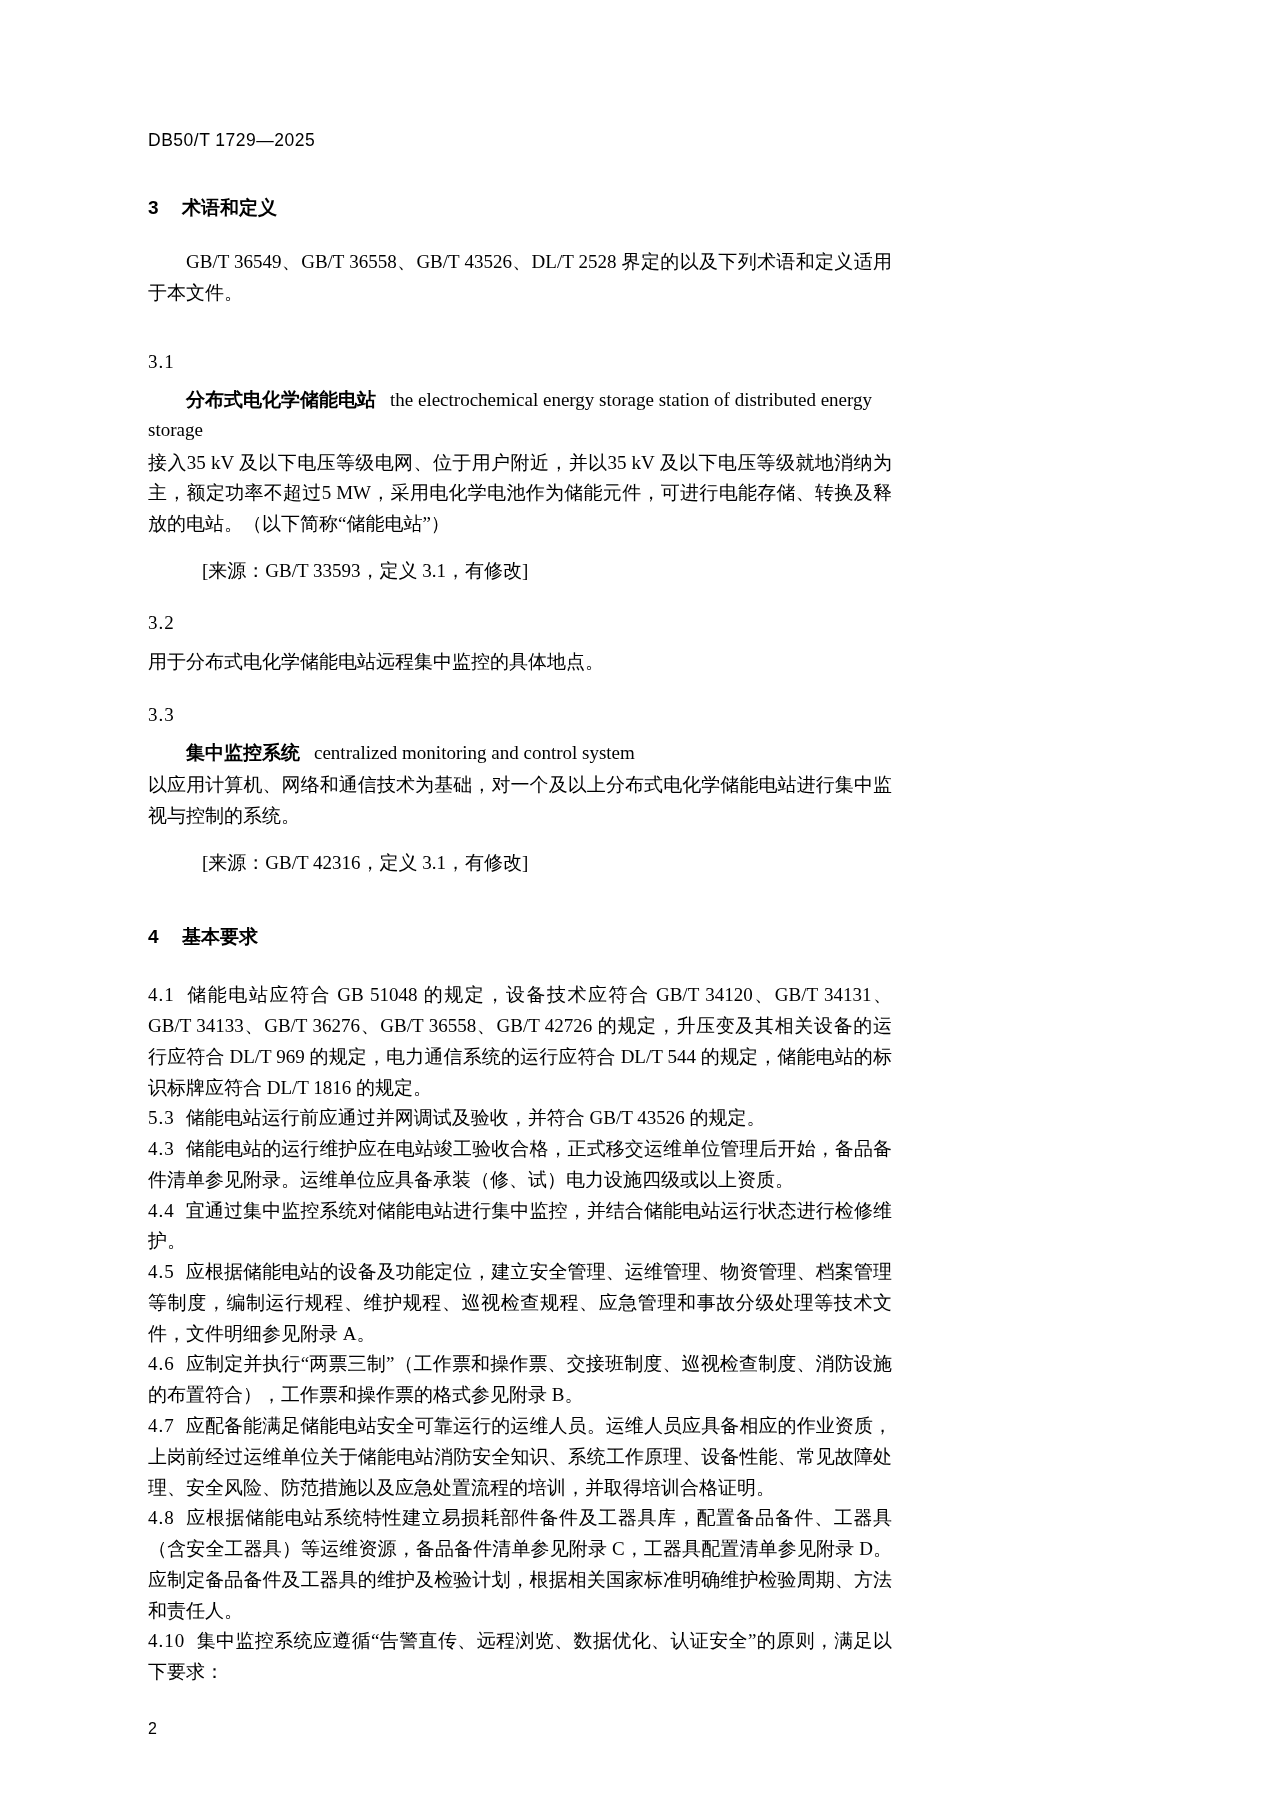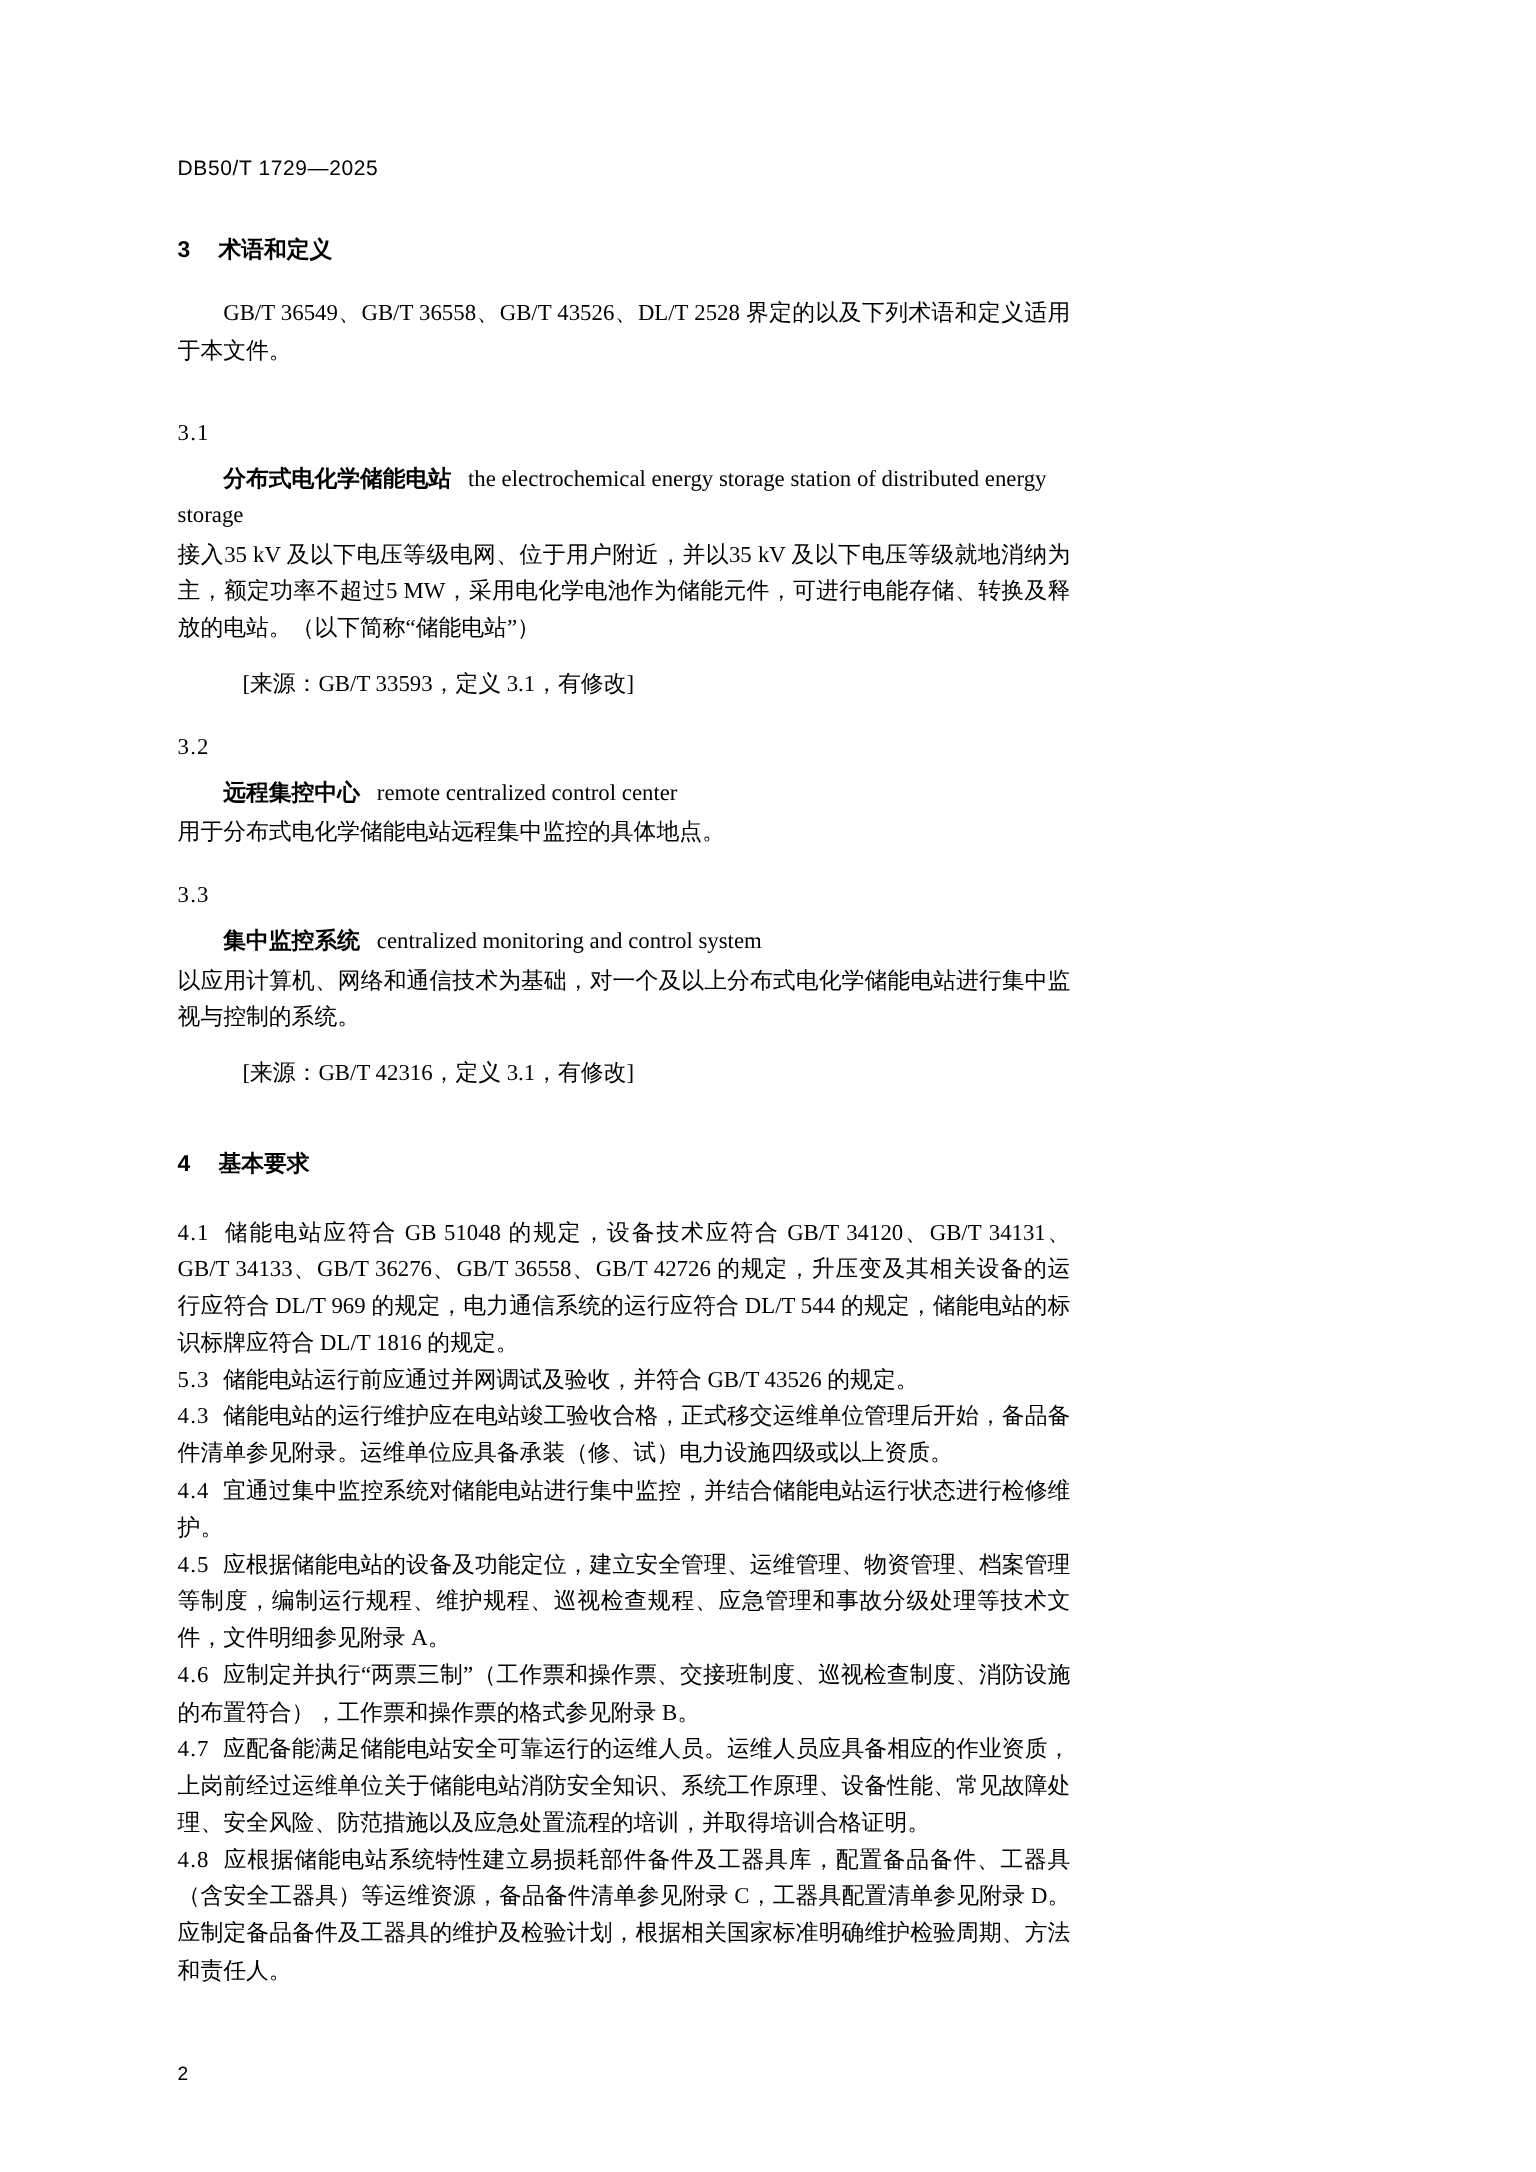--- a/index.html
+++ b/index.html
@@ -119,23 +119,20 @@
   <div class="spacer-sm"></div>
 
   <div class="subnum">3.1</div>
   <p class="term-line">
     <span class="term-cn">分布式电化学储能电站</span><span class="term-en">the electrochemical energy storage station of distributed energy storage</span>
   </p>
   <p class="para">接入35 kV 及以下电压等级电网、位于用户附近，并以35 kV 及以下电压等级就地消纳为主，额定功率不超过5 MW，采用电化学电池作为储能元件，可进行电能存储、转换及释放的电站。（以下简称“储能电站”）</p>
   <p class="source">[来源：GB/T 33593，定义 3.1，有修改]</p>
 
   <div class="subnum">3.2</div>
-  <p class="term-line">
-    <span class="term-cn">远程集控中心</span><span class="term-en">remote centralized control center</span>
-  </p>
   <p class="para">用于分布式电化学储能电站远程集中监控的具体地点。</p>
 
   <div class="subnum">3.3</div>
   <p class="term-line">
     <span class="term-cn">集中监控系统</span><span class="term-en">centralized monitoring and control system</span>
   </p>
   <p class="para">以应用计算机、网络和通信技术为基础，对一个及以上分布式电化学储能电站进行集中监视与控制的系统。</p>
   <p class="source">[来源：GB/T 42316，定义 3.1，有修改]</p>
 
   <div class="blocktitle">
@@ -159,15 +156,18 @@
   </p>
   <p class="item">
     <span class="lbl">4.6</span><span>应制定并执行“两票三制”（工作票和操作票、交接班制度、巡视检查制度、消防设施的布置符合），工作票和操作票的格式参见附录 B。</span>
   </p>
   <p class="item">
     <span class="lbl">4.7</span><span>应配备能满足储能电站安全可靠运行的运维人员。运维人员应具备相应的作业资质，上岗前经过运维单位关于储能电站消防安全知识、系统工作原理、设备性能、常见故障处理、安全风险、防范措施以及应急处置流程的培训，并取得培训合格证明。</span>
   </p>
   <p class="item">
     <span class="lbl">4.8</span><span>应根据储能电站系统特性建立易损耗部件备件及工器具库，配置备品备件、工器具（含安全工器具）等运维资源，备品备件清单参见附录 C，工器具配置清单参见附录 D。应制定备品备件及工器具的维护及检验计划，根据相关国家标准明确维护检验周期、方法和责任人。</span>
   </p>
+  <p class="item">
+    <span class="lbl">4.10</span><span>集中监控系统应遵循“告警直传、远程浏览、数据优化、认证安全”的原则，满足以下要求：</span>
+  </p>
 
   <div class="footer">2</div>
 </div>
 
 </body></html>

